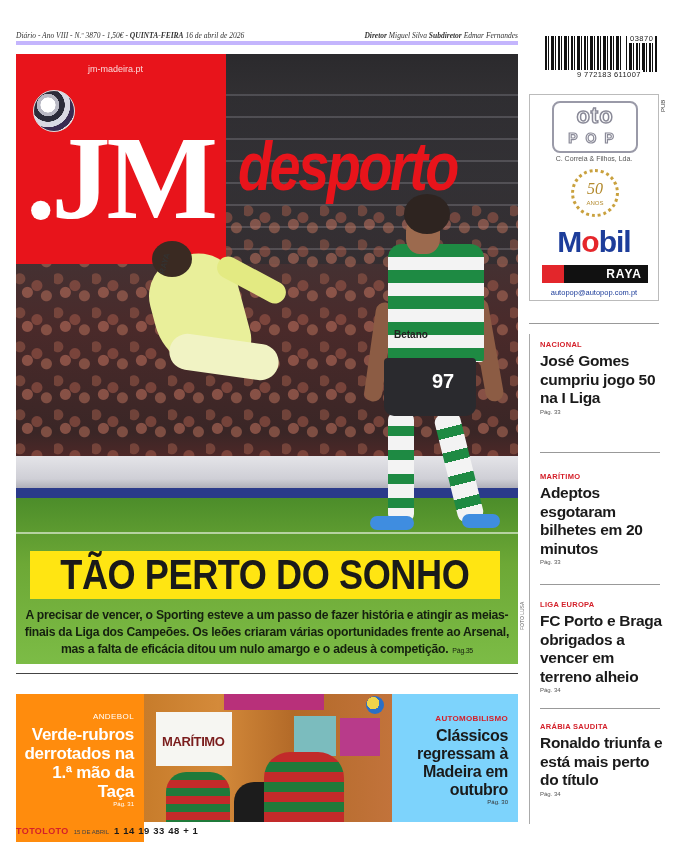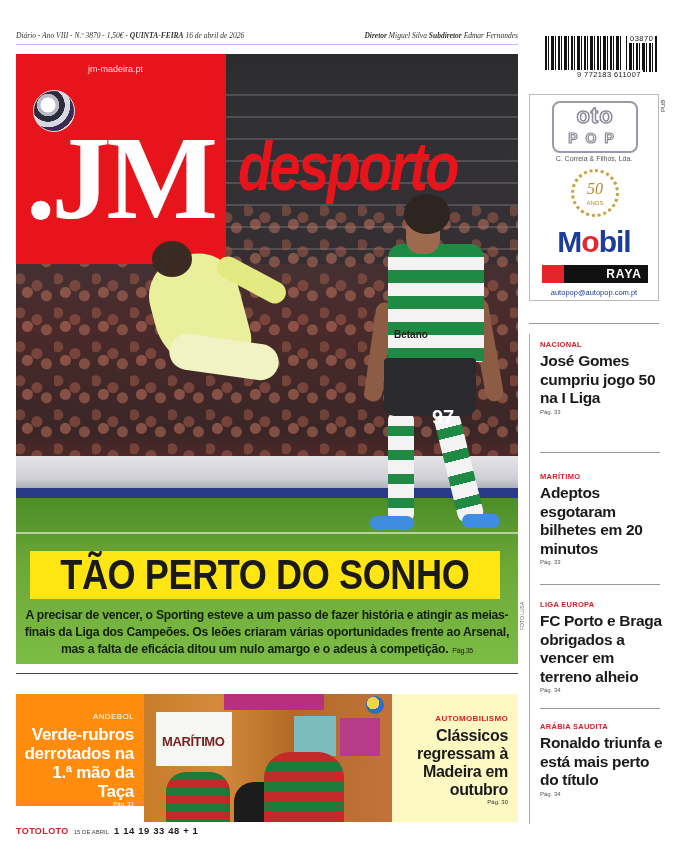--- a/index.html
+++ b/index.html
@@ -1,20 +1,20 @@
 <!DOCTYPE html>
 <html><head>
 <meta charset="utf-8">
 <style>
   * { box-sizing: border-box; margin: 0; padding: 0; }
   html, body { width: 682px; height: 864px; background: #ffffff; overflow: hidden; }
   body { position: relative; font-family: "Liberation Sans", sans-serif; color: #1a1a1a; }
 
   
-  .meta-line { position: absolute; left: 16px; top: 31px; width: 502px; height: 14px; border-bottom: 1px solid #c4b5fd; font-family: "Liberation Serif", serif; font-style: italic; font-size: 7.5px; color: #333; display: flex; justify-content: space-between; align-items: flex-start; }
+  .meta-line { position: absolute; left: 16px; top: 31px; width: 502px; height: 14px; border-bottom: 4px solid #c4b5fd; font-family: "Liberation Serif", serif; font-style: italic; font-size: 7.5px; color: #333; display: flex; justify-content: space-between; align-items: flex-start; }
   .meta-line b { font-style: italic; font-weight: bold; }
 
   
   .barcode { position: absolute; left: 545px; top: 36px; width: 112px; height: 46px; }
   .barcode .bars { position: absolute; left: 0; top: 0; width: 112px; height: 36px; background: repeating-linear-gradient(90deg, #111 0 2px, #fff 2px 3px, #111 3px 4px, #fff 4px 6px, #111 6px 9px, #fff 9px 10px, #111 10px 11px, #fff 11px 13px); }
   .barcode .gap { position: absolute; left: 76px; top: 0; width: 5px; height: 46px; background: #fff; }
   .barcode .supp-num { position: absolute; left: 84px; top: -2px; font-size: 7.5px; background: #fff; padding: 0 1px; letter-spacing: 0.5px; }
   .barcode .main-num { position: absolute; left: -6px; top: 34px; font-size: 7.5px; background: #fff; letter-spacing: 0.4px; padding-right: 2px; padding-left: 38px; }
 
   
@@ -41,51 +41,51 @@
   .keeper .name { position: absolute; left: 10px; top: 10px; font-size: 8px; font-weight: bold; color: #333; transform: rotate(-75deg); }
 
   .player { position: absolute; left: 350px; top: 140px; width: 140px; height: 340px; }
   .player .hair { position: absolute; left: 38px; top: 0; width: 46px; height: 40px; background: #2e2420; border-radius: 50%; }
   .player .face { position: absolute; left: 40px; top: 22px; width: 34px; height: 38px; background: #9c6a4e; border-radius: 40%; }
   .player .shirt { position: absolute; left: 22px; top: 50px; width: 96px; height: 118px; background: repeating-linear-gradient(180deg, #1e8a43 0 13px, #f3f3f3 13px 26px); border-radius: 14px 14px 4px 4px; }
   .player .sponsor { position: absolute; left: 28px; top: 112px; font-size: 10px; font-weight: bold; color: #222; margin-top: 23px; }
   .player .arm-l { position: absolute; left: 4px; top: 108px; width: 18px; height: 100px; background: #8c5c44; border-radius: 9px; transform: rotate(8deg); }
   .player .arm-r { position: absolute; left: 112px; top: 104px; width: 18px; height: 104px; background: #8c5c44; border-radius: 9px; transform: rotate(-10deg); }
   .player .shorts { position: absolute; left: 18px; top: 164px; width: 92px; height: 58px; background: #2a2a2e; border-radius: 4px 4px 10px 10px; }
-  .player .number { position: absolute; left: 66px; top: 176px; font-size: 20px; font-weight: bold; color: #fff; margin-top: 36px; }
+  .player .number { position: absolute; left: 66px; top: 176px; font-size: 20px; font-weight: bold; color: #fff; }
   .player .leg-l { position: absolute; left: 22px; top: 218px; width: 26px; height: 110px; background: repeating-linear-gradient(180deg, #f3f3f3 0 14px, #1e8a43 14px 24px); border-radius: 8px; }
   .player .leg-r { position: absolute; left: 80px; top: 218px; width: 26px; height: 110px; background: repeating-linear-gradient(180deg, #f3f3f3 0 14px, #1e8a43 14px 24px); border-radius: 8px; transform: rotate(-14deg); }
   .player .boot-l { position: absolute; left: 4px; top: 322px; width: 44px; height: 14px; background: #3f8de0; border-radius: 8px; }
   .player .boot-r { position: absolute; left: 96px; top: 320px; width: 38px; height: 14px; background: #3f8de0; border-radius: 8px; }
 
   .headline { position: absolute; left: 14px; top: 497px; width: 470px; height: 48px; background: #ffe512; display: flex; align-items: center; justify-content: center; }
   .headline span { font-family: "Liberation Sans", sans-serif; font-weight: bold; font-size: 42px; color: #1a1a1a; letter-spacing: -0.5px; transform: scaleX(0.86); white-space: nowrap; }
   .lead { position: absolute; left: 0; top: 553px; width: 502px; text-align: center; font-size: 12.2px; line-height: 17px; font-weight: bold; color: #15200f; letter-spacing: -0.25px; }
   .lead .pg { font-size: 7px; font-weight: normal; margin-left: 4px; }
   .photo-credit { position: absolute; left: 519px; top: 630px; font-size: 5px; color: #666; transform: rotate(-90deg); transform-origin: left top; }
 
   .rule-under-hero { position: absolute; left: 16px; top: 673px; width: 502px; height: 1px; background: #444; }
 
   
   .strip { position: absolute; left: 16px; top: 694px; width: 502px; height: 128px; }
-  .strip .orange { position: absolute; left: 0; top: 0; width: 128px; height: 112px; background: #ff8c0d; padding: 18px 10px 0 6px; text-align: right; }
+  .strip .orange { position: absolute; left: 0; top: 0; width: 128px; height: 148px; background: #ff8c0d; padding: 18px 10px 0 6px; text-align: right; }
   .strip .orange .kicker { font-size: 8px; color: #fff; letter-spacing: 0.4px; margin-bottom: 4px; }
   .strip .orange .title { font-size: 17px; line-height: 19px; font-weight: bold; color: #fff; letter-spacing: -0.3px; }
   .strip .orange .pg { font-size: 6px; color: #fff; }
   .strip .photo { position: absolute; left: 128px; top: 0; width: 248px; height: 128px; background: linear-gradient(90deg, #c77c2b 0%, #d48a3a 30%, #b36a28 60%, #c2733b 100%); overflow: hidden; }
   .strip .photo .banner-top { position: absolute; left: 80px; top: 0; width: 100px; height: 16px; background: #b8307a; }
   .strip .photo .maritimo-board { position: absolute; left: 12px; top: 18px; width: 76px; height: 54px; background: #f6f6f2; }
   .strip .photo .maritimo-board span { position: absolute; left: 6px; top: 22px; font-size: 13px; font-weight: bold; color: #7a1d1d; letter-spacing: -0.4px; }
   .strip .photo .teal-board { position: absolute; left: 150px; top: 22px; width: 42px; height: 40px; background: #7bbcbe; }
   .strip .photo .pink-board { position: absolute; left: 196px; top: 24px; width: 40px; height: 38px; background: #b83b8a; }
   .strip .photo .p1 { position: absolute; left: 22px; top: 78px; width: 64px; height: 50px; background: repeating-linear-gradient(180deg, #1f7a3a 0 8px, #c22a2a 8px 16px); border-radius: 20px 20px 0 0; }
   .strip .photo .p2 { position: absolute; left: 120px; top: 58px; width: 80px; height: 70px; background: repeating-linear-gradient(180deg, #c22a2a 0 10px, #1f7a3a 10px 20px); border-radius: 26px 26px 0 0; }
   .strip .photo .p3 { position: absolute; left: 90px; top: 88px; width: 56px; height: 40px; background: #1c1c1c; border-radius: 20px 20px 0 0; }
   .strip .photo .ball { position: absolute; left: 222px; top: 2px; width: 18px; height: 18px; border-radius: 50%; background: radial-gradient(circle at 40% 40%, #f0d44a 0 40%, #2a6fc7 41%); }
-  .strip .yellow { position: absolute; left: 376px; top: 0; width: 126px; height: 128px; background: #fef9c3; padding: 20px 10px 0 6px; text-align: right; }
+  .strip .yellow { position: absolute; left: 376px; top: 0; width: 126px; height: 128px; background: #7dd3fc; padding: 20px 10px 0 6px; text-align: right; }
   .strip .yellow .kicker { font-size: 8px; color: #d4202a; font-weight: bold; letter-spacing: 0.3px; margin-bottom: 4px; }
   .strip .yellow .title { font-size: 16px; line-height: 18px; font-weight: bold; color: #1a1a1a; letter-spacing: -0.3px; }
   .strip .yellow .pg { font-size: 6px; color: #333; }
 
   .lotto { position: absolute; left: 16px; top: 825px; font-size: 9px; display: flex; align-items: baseline; gap: 5px; }
   .lotto .label { color: #d4202a; font-weight: bold; letter-spacing: 0.4px; }
   .lotto .date { font-size: 6px; color: #444; }
   .lotto .nums { font-weight: bold; color: #1a1a1a; font-size: 9.5px; letter-spacing: 0.6px; }
 
   

